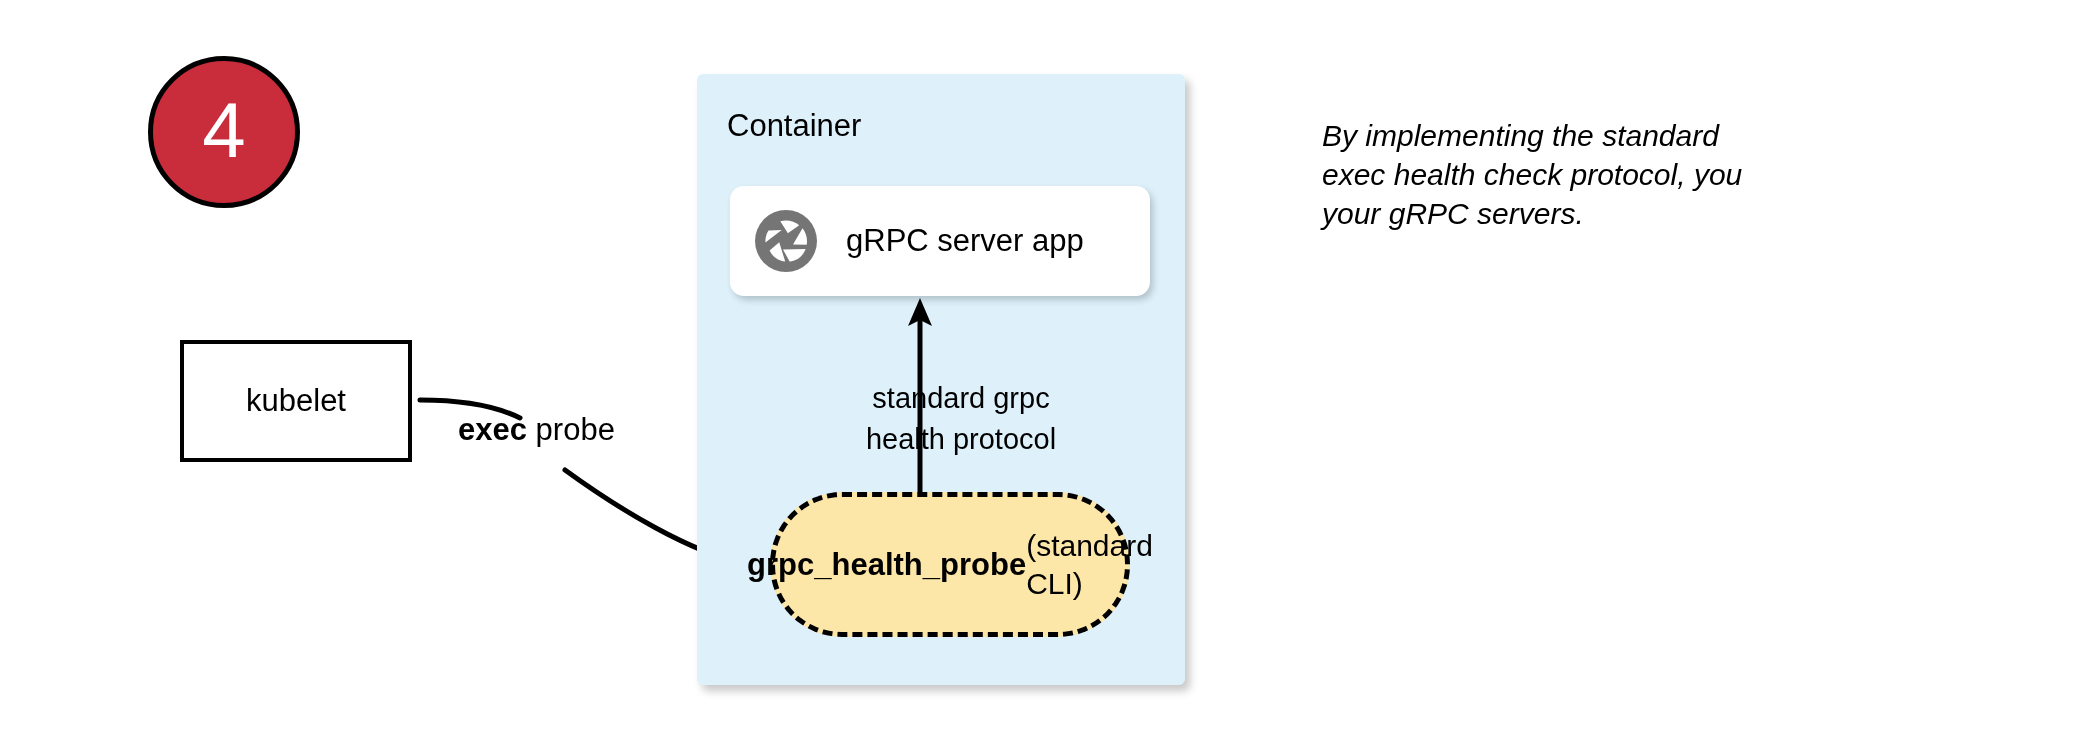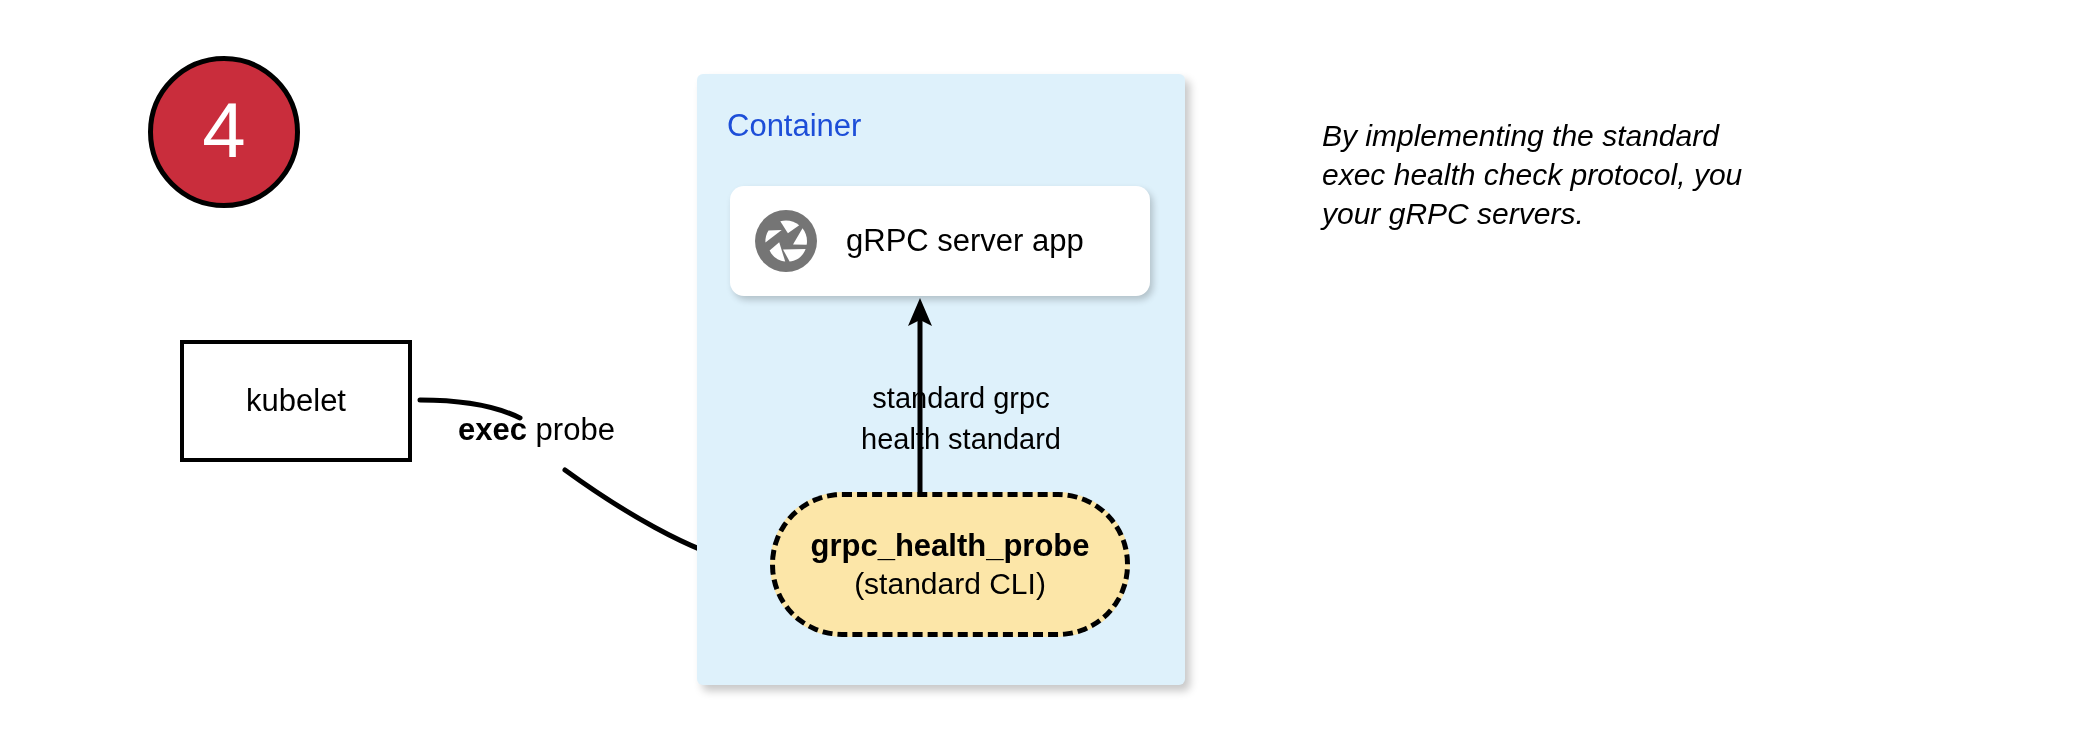--- a/index.html
+++ b/index.html
@@ -93,21 +93,21 @@
     height: 611px;
     background: #def1fb;
     border-radius: 6px;
     box-shadow: 5px 6px 9px rgba(0,0,0,0.22);
   }
   .container-title {
     position: absolute;
     left: 30px;
     top: 34px;
     font-size: 31px;
-    color: #1d4ed8;
+    color: #000000;
   }
 
   
   .server-card {
     position: absolute;
     left: 730px;
     top: 186px;
     width: 420px;
     height: 110px;
     background: #ffffff;
@@ -155,21 +155,20 @@
     position: absolute;
     left: 770px;
     top: 492px;
     width: 360px;
     height: 145px;
     background: #fce6a8;
     border: 5px dashed #000000;
     border-radius: 72px;
     box-sizing: border-box;
     display: flex;
-    flex-direction: column;
     align-items: center;
     justify-content: center;
   }
   .probe-pill .line-1 {
     font-size: 31px;
     font-weight: bold;
     color: #000000;
     line-height: 38px;
   }
   .probe-pill .line-2 {
@@ -244,21 +243,21 @@
     <span class="card-label">gRPC server app</span>
   </div>
 
   <svg class="protocol-arrow" width="80" height="200" viewBox="0 0 80 200">
     <line x1="40" y1="198" x2="40" y2="22" stroke="#000000" stroke-width="5"></line>
     <path d="M40,2 L52,30 L40,24 L28,30 Z" fill="#000000"></path>
   </svg>
 
   <div class="protocol-text">
     <span>standard grpc</span>
-    <span>health standard</span>
+    <span>health protocol</span>
   </div>
 
   <div class="probe-pill">
     <span class="line-1">grpc_health_probe</span>
     <span class="line-2">(standard CLI)</span>
   </div>
 
   <div class="side-note">
     <span>By implementing the standard</span>
     <span>exec health check protocol, you</span>

